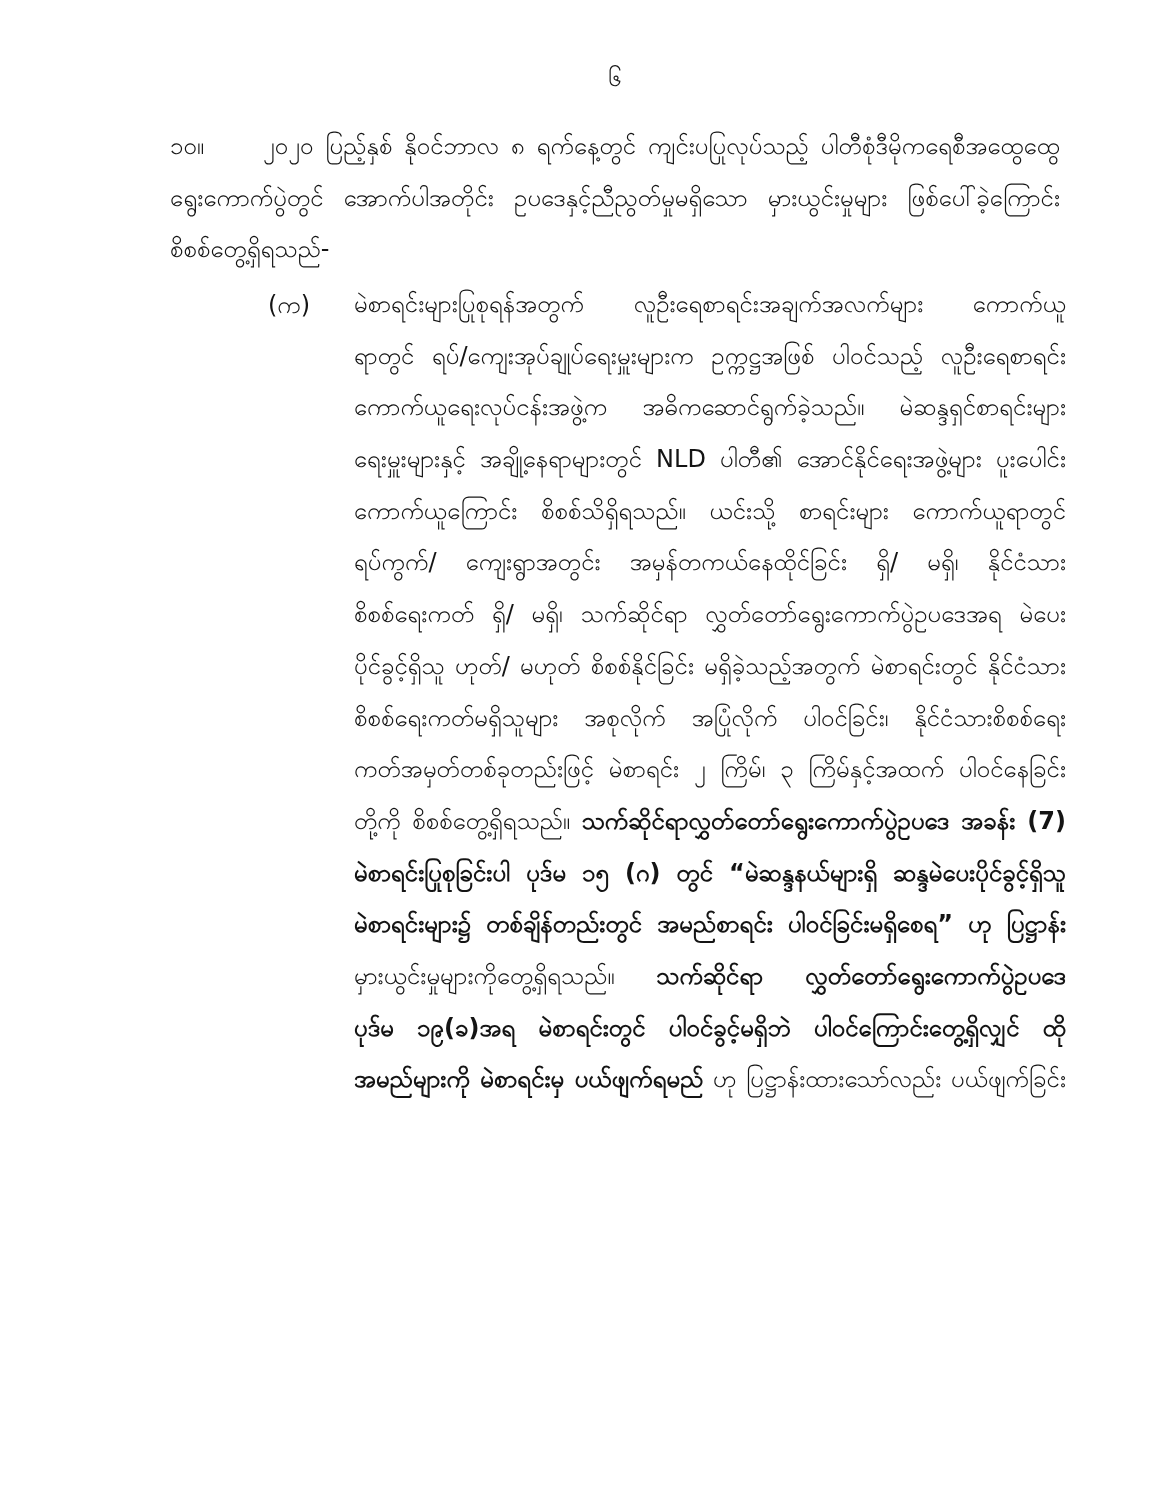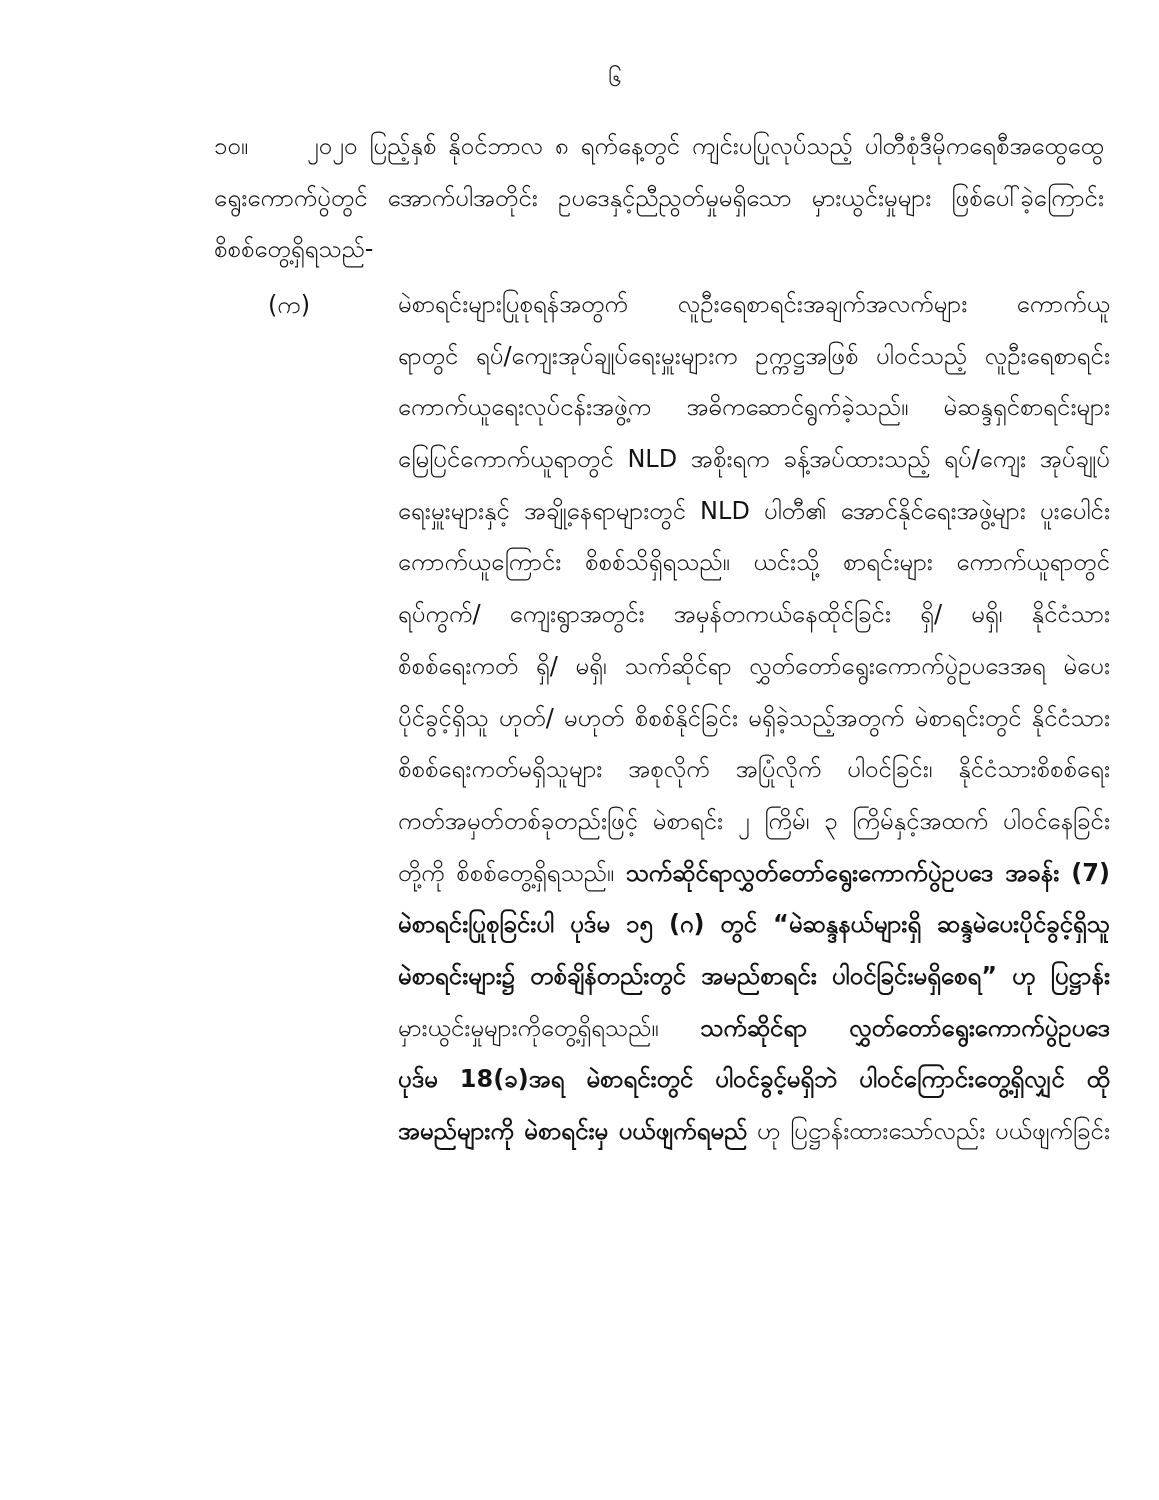--- a/index.html
+++ b/index.html
@@ -17,21 +17,20 @@
     left: 170px;
     top: 52px;
     width: 890px;
     height: 52px;
     line-height: 52px;
     text-align: center;
     font-size: 24px;
   }
   .para {
     position: absolute;
-    margin-left: 44px;
   }
   .para-10 {
     left: 170px;
     top: 121px;
     width: 890px;
   }
   .item-label {
     position: absolute;
     left: 268px;
     top: 279px;
@@ -74,28 +73,27 @@
       <div class="line"><span class="seg">ရွေးကောက်ပွဲတွင် အောက်ပါအတိုင်း ဥပဒေနှင့်ညီညွတ်မှုမရှိသော မှားယွင်းမှုများ ဖြစ်ပေါ်ခဲ့ကြောင်း</span></div>
       <div class="line last"><span class="seg">စိစစ်တွေ့ရှိရသည်-</span></div>
     </div>
 
   <div class="item-label">(က)</div>
 
   <div class="para item-body">
       <div class="line"><span class="seg">မဲစာရင်းများပြုစုရန်အတွက် လူဦးရေစာရင်းအချက်အလက်များ ကောက်ယူ</span></div>
       <div class="line"><span class="seg">ရာတွင် ရပ်/ကျေးအုပ်ချုပ်ရေးမှူးများက ဥက္ကဋ္ဌအဖြစ် ပါဝင်သည့် လူဦးရေစာရင်း</span></div>
       <div class="line"><span class="seg">ကောက်ယူရေးလုပ်ငန်းအဖွဲ့က အဓိကဆောင်ရွက်ခဲ့သည်။ မဲဆန္ဒရှင်စာရင်းများ</span></div>
-      <div class="line"><span class="seg">မြေပြင်ကောက်ယူရာတွင် NLD အစိုးရက ခန့်အပ်ထားသည့် ရပ်/ကျေး အုပ်ချုပ်</span></div>
       <div class="line"><span class="seg">ရေးမှူးများနှင့် အချို့နေရာများတွင် NLD ပါတီ၏ အောင်နိုင်ရေးအဖွဲ့များ ပူးပေါင်း</span></div>
       <div class="line"><span class="seg">ကောက်ယူကြောင်း စိစစ်သိရှိရသည်။ ယင်းသို့ စာရင်းများ ကောက်ယူရာတွင်</span></div>
       <div class="line"><span class="seg">ရပ်ကွက်/ ကျေးရွာအတွင်း အမှန်တကယ်နေထိုင်ခြင်း ရှိ/ မရှိ၊ နိုင်ငံသား</span></div>
       <div class="line"><span class="seg">စိစစ်ရေးကတ် ရှိ/ မရှိ၊ သက်ဆိုင်ရာ လွှတ်တော်ရွေးကောက်ပွဲဥပဒေအရ မဲပေး</span></div>
       <div class="line"><span class="seg">ပိုင်ခွင့်ရှိသူ ဟုတ်/ မဟုတ် စိစစ်နိုင်ခြင်း မရှိခဲ့သည့်အတွက် မဲစာရင်းတွင် နိုင်ငံသား</span></div>
       <div class="line"><span class="seg">စိစစ်ရေးကတ်မရှိသူများ အစုလိုက် အပြုံလိုက် ပါဝင်ခြင်း၊ နိုင်ငံသားစိစစ်ရေး</span></div>
       <div class="line"><span class="seg">ကတ်အမှတ်တစ်ခုတည်းဖြင့် မဲစာရင်း ၂ ကြိမ်၊ ၃ ကြိမ်နှင့်အထက် ပါဝင်နေခြင်း</span></div>
       <div class="line"><span class="seg">တို့ကို စိစစ်တွေ့ရှိရသည်။ </span><span class="seg b">သက်ဆိုင်ရာလွှတ်တော်ရွေးကောက်ပွဲဥပဒေ အခန်း (7)</span></div>
       <div class="line"><span class="seg b">မဲစာရင်းပြုစုခြင်းပါ ပုဒ်မ ၁၅ (ဂ) တွင် “မဲဆန္ဒနယ်များရှိ ဆန္ဒမဲပေးပိုင်ခွင့်ရှိသူ</span></div>
       <div class="line"><span class="seg b">မဲစာရင်းများ၌ တစ်ချိန်တည်းတွင် အမည်စာရင်း ပါဝင်ခြင်းမရှိစေရ” ဟု ပြဋ္ဌာန်း</span></div>
       <div class="line"><span class="seg">မှားယွင်းမှုများကိုတွေ့ရှိရသည်။ </span><span class="seg b">သက်ဆိုင်ရာ လွှတ်တော်ရွေးကောက်ပွဲဥပဒေ</span></div>
-      <div class="line"><span class="seg b">ပုဒ်မ 18(ခ)အရ မဲစာရင်းတွင် ပါဝင်ခွင့်မရှိဘဲ ပါဝင်ကြောင်းတွေ့ရှိလျှင် ထို</span></div>
+      <div class="line"><span class="seg b">ပုဒ်မ ၁၉(ခ)အရ မဲစာရင်းတွင် ပါဝင်ခွင့်မရှိဘဲ ပါဝင်ကြောင်းတွေ့ရှိလျှင် ထို</span></div>
       <div class="line"><span class="seg b">အမည်များကို မဲစာရင်းမှ ပယ်ဖျက်ရမည်</span><span class="seg"> ဟု ပြဋ္ဌာန်းထားသော်လည်း ပယ်ဖျက်ခြင်း</span></div>
     </div>
 </div>
 
 </body></html>

